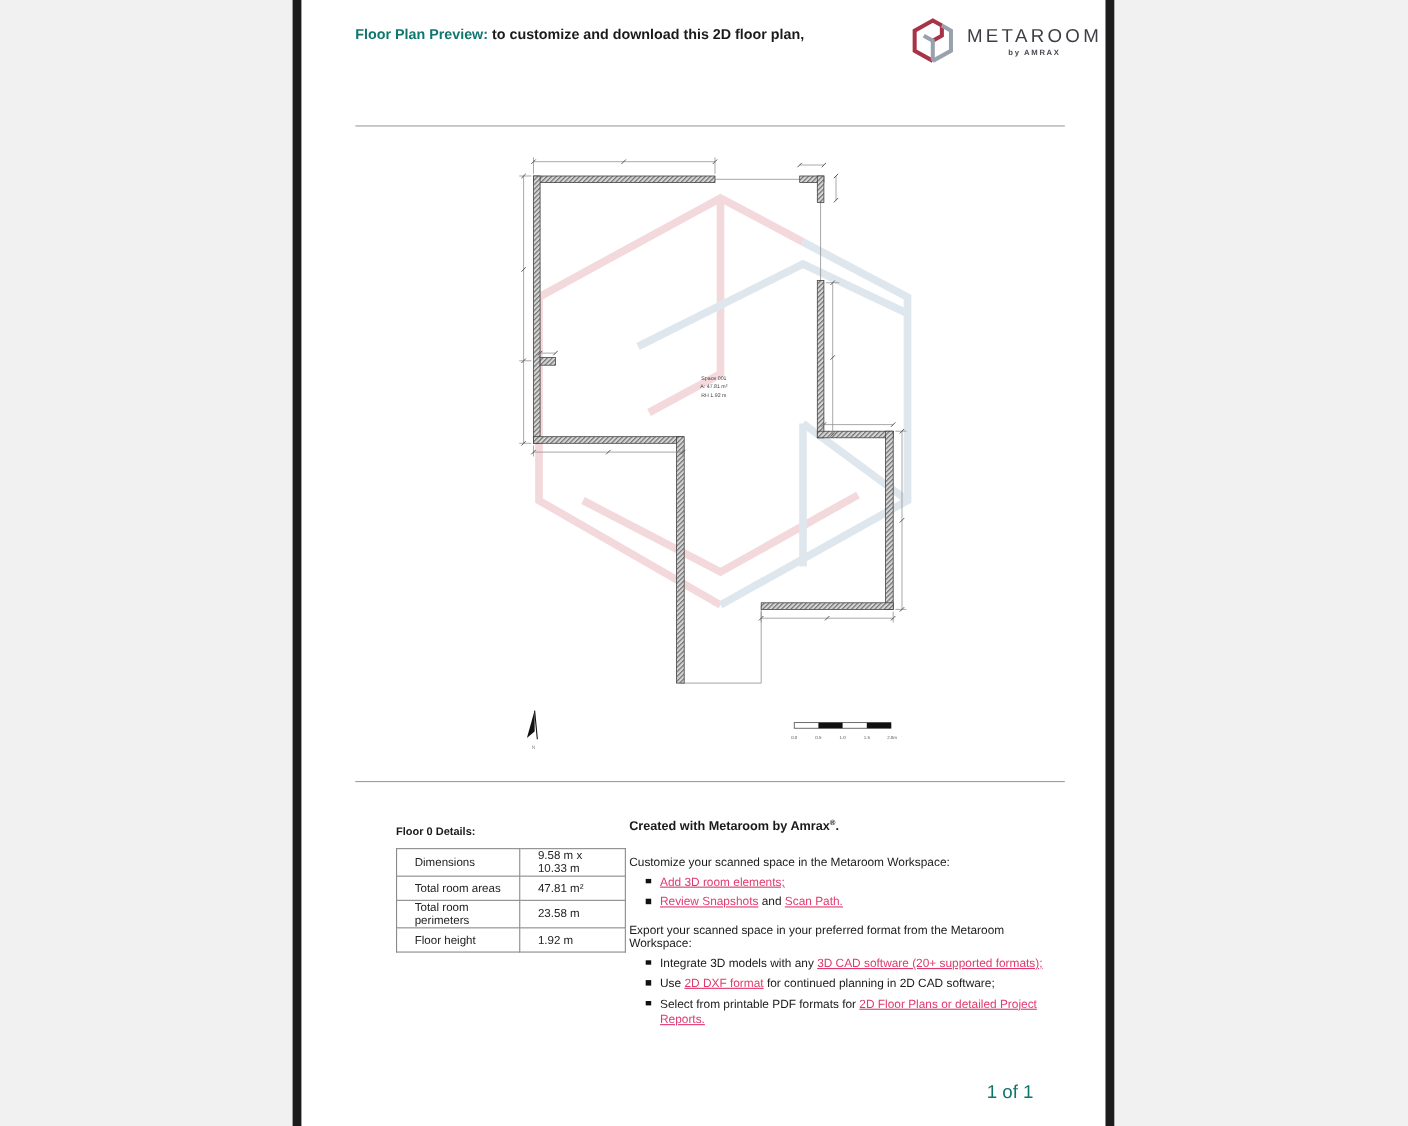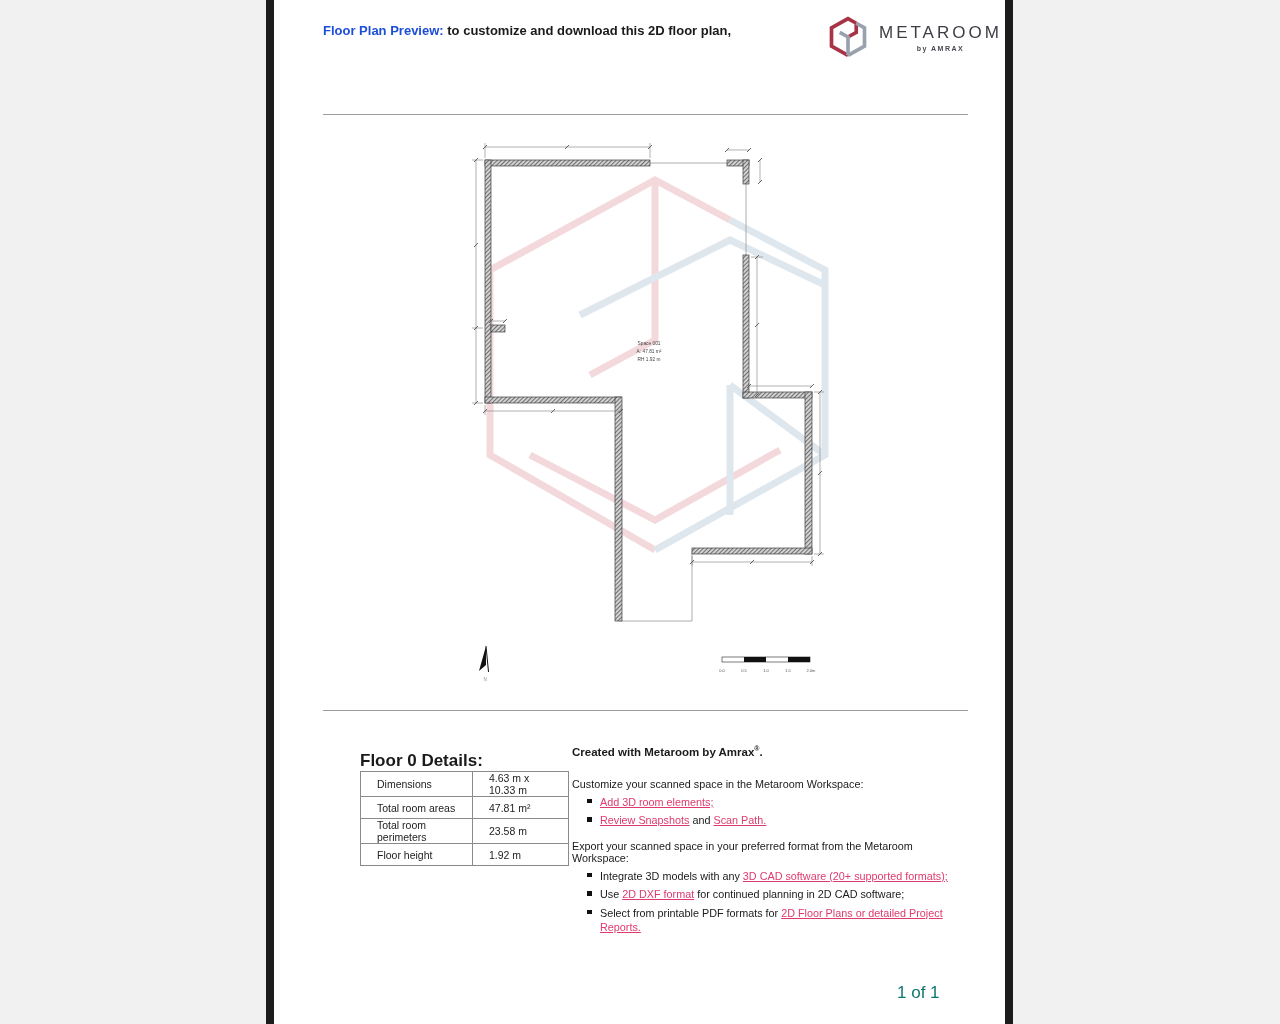--- a/index.html
+++ b/index.html
@@ -5,37 +5,37 @@
   * { margin:0; padding:0; box-sizing:border-box; }
   html,body { width:1280px; height:1024px; background:#f1f1f1; font-family:"Liberation Sans", sans-serif; overflow:hidden; }
   .viewport { position:relative; width:1280px; height:1024px; }
   .page { position:absolute; left:274px; top:0; width:731px; height:1024px; background:#ffffff; }
   .page-bar { position:absolute; top:0; width:8px; height:1024px; background:#1c1c1c; }
   .bar-left { left:266px; }
   .bar-right { left:1005px; }
 
   
   .header-text { position:absolute; left:323px; top:21px; font-size:13px; font-weight:bold; color:#1a1a1a; line-height:19px; }
-  .accent { color:#1d4ed8; }
+  .accent { color:#0f766e; }
   a.plink, .header-text a { color:#df3a6e; text-decoration:underline; cursor:pointer; }
   .header-text a { text-decoration:none; }
 
   .logo-wrap { position:absolute; left:826px; top:14px; display:flex; align-items:center; gap:9px; }
   .logo-text-col { display:flex; flex-direction:column; align-items:center; }
   .logo-brand { font-size:17px; letter-spacing:3px; color:#3d3d46; font-weight:500; }
   .logo-byline { font-size:7px; letter-spacing:1.5px; color:#4a4a52; font-weight:bold; margin-top:2px; }
 
   .rule { position:absolute; left:323px; width:645px; height:1px; background:#9d9d9d; }
   .rule-top { top:114px; }
   .rule-bottom { top:710px; }
 
   .plan-svg { position:absolute; left:430px; top:125px; }
 
   
-  .details-heading { position:absolute; left:360px; top:751px; font-size:17px; font-weight:bold; color:#1a1a1a; }
+  .details-heading { position:absolute; left:360px; top:751px; font-size:10px; font-weight:bold; color:#1a1a1a; }
   .details-table { position:absolute; left:360px; top:771px; border-collapse:collapse; font-size:10.5px; color:#222; }
   .details-table td { border:1px solid #8a8a8a; height:22px; padding:0 16px; }
   .details-table td.cell-label { width:112px; }
   .details-table td.cell-value { width:96px; }
 
   
   .created-col { position:absolute; left:572px; top:745px; width:382px; font-size:10.8px; color:#1a1a1a; }
   .created-heading { font-size:11.5px; font-weight:bold; margin-bottom:20px; }
   .created-heading sup { font-size:7px; }
   .intro { margin-bottom:5px; }
@@ -193,21 +193,21 @@
         <text x="381" y="547">2.0m</text>
       </g>
     </g>
   </svg>
 
   <div class="details-heading">Floor 0 Details:</div>
   <table class="details-table">
     <tbody>
         <tr>
           <td class="cell-label">Dimensions</td>
-          <td class="cell-value">4.63 m x 10.33 m</td>
+          <td class="cell-value">9.58 m x 10.33 m</td>
         </tr>
         <tr>
           <td class="cell-label">Total room areas</td>
           <td class="cell-value">47.81 m²</td>
         </tr>
         <tr>
           <td class="cell-label">Total room perimeters</td>
           <td class="cell-value">23.58 m</td>
         </tr>
         <tr>

